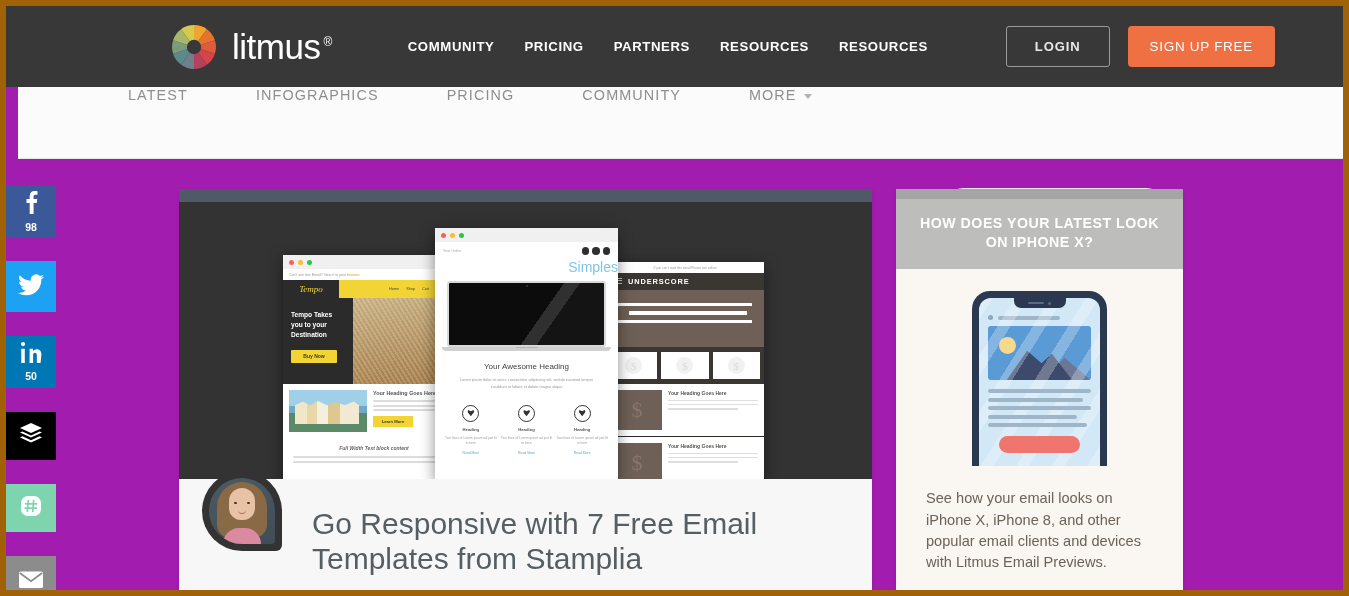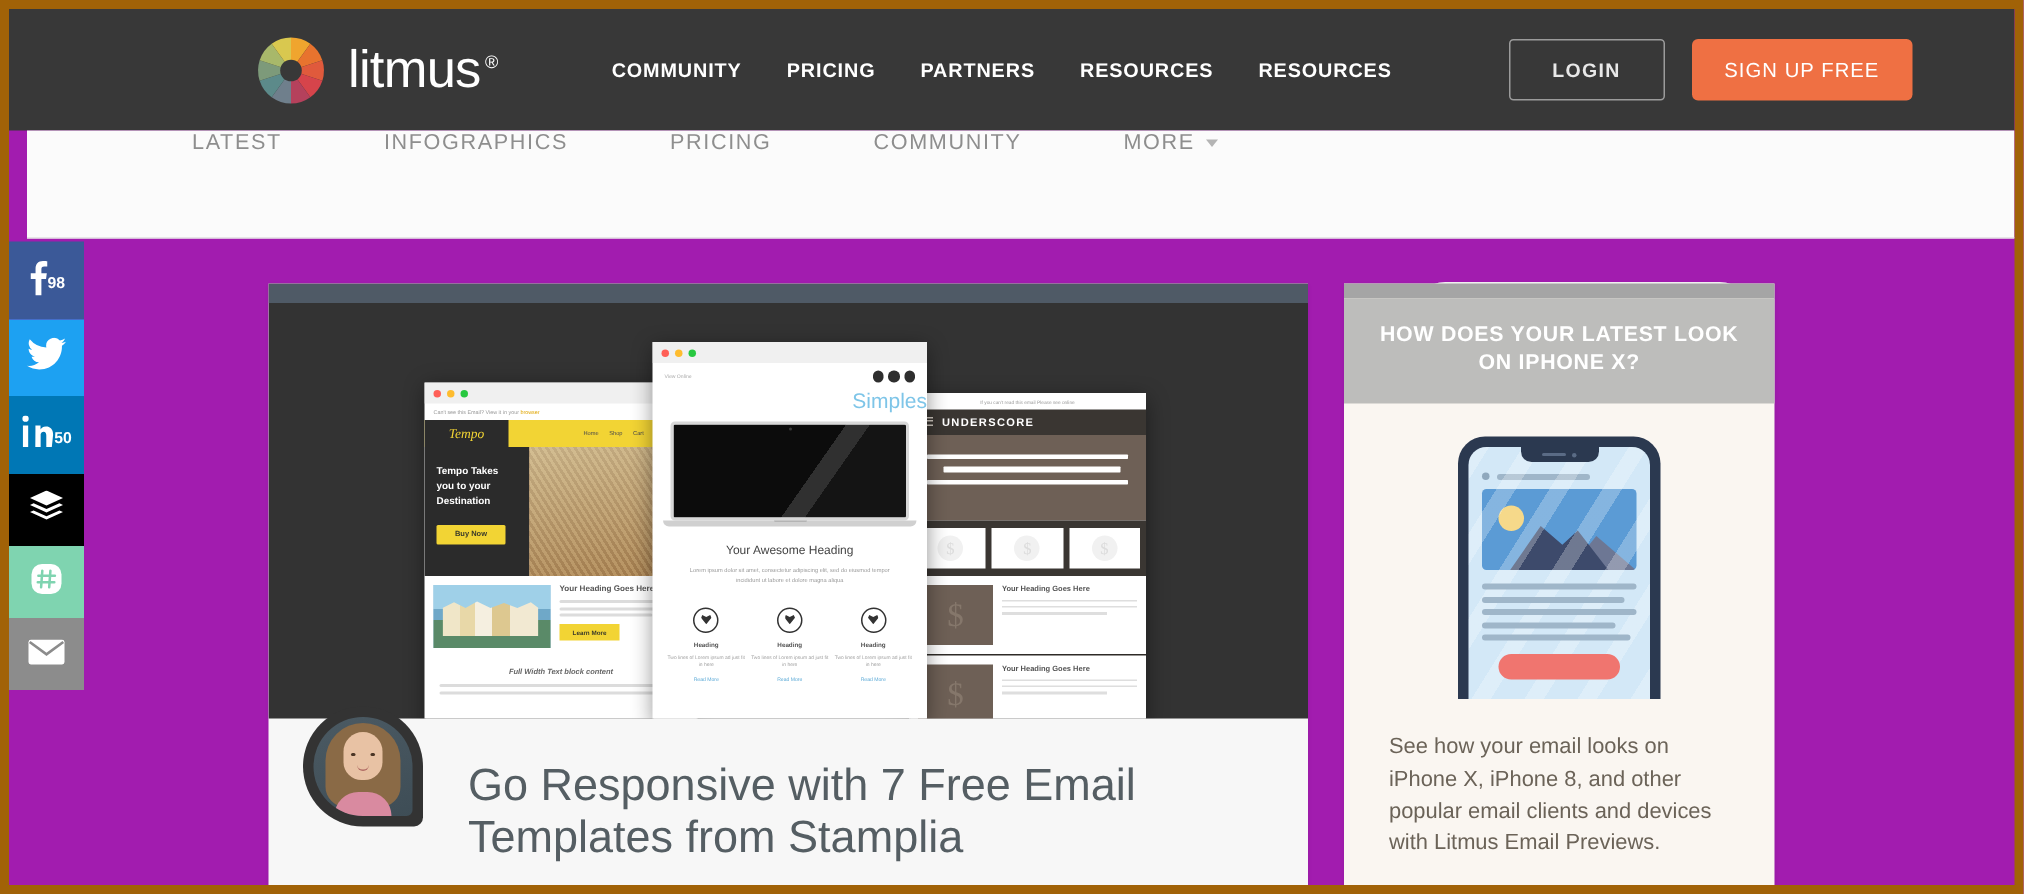--- a/index.html
+++ b/index.html
@@ -74,23 +74,23 @@
   .searchbox input {
     border: none; outline: none; background: transparent;
     font-family: "Liberation Sans", sans-serif;
     font-size: 15px; color: #8c8c8c; flex: 1;
   }
   .searchbox input::placeholder { color: #939393; }
 
   
   .social-rail { position: absolute; left: 0; top: 155px; width: 50px; z-index: 40; }
   .soc {
-    width: 50px; display: flex; flex-direction: row;
+    width: 50px; display: flex; flex-direction: column;
     align-items: center; justify-content: center;
-    color: #fff; cursor: pointer;
+    color: #fff; cursor: pointer; margin-top: 24px;
   }
   .soc .glyph { font-size: 25px; line-height: 1; }
   .soc .cnt { font-size: 10.5px; margin-top: 3px; font-weight: bold; }
   .soc-fb { background: #3b5998; height: 52px; }
   .soc-tw { background: #1da1f2; height: 51px; }
   .soc-in { background: #0077b5; height: 52px; }
   .soc-bf { background: #000000; height: 48px; }
   .soc-gr { background: #7fd4b0; height: 48px; }
   .soc-ml { background: #8c8c8c; height: 48px; }
 

